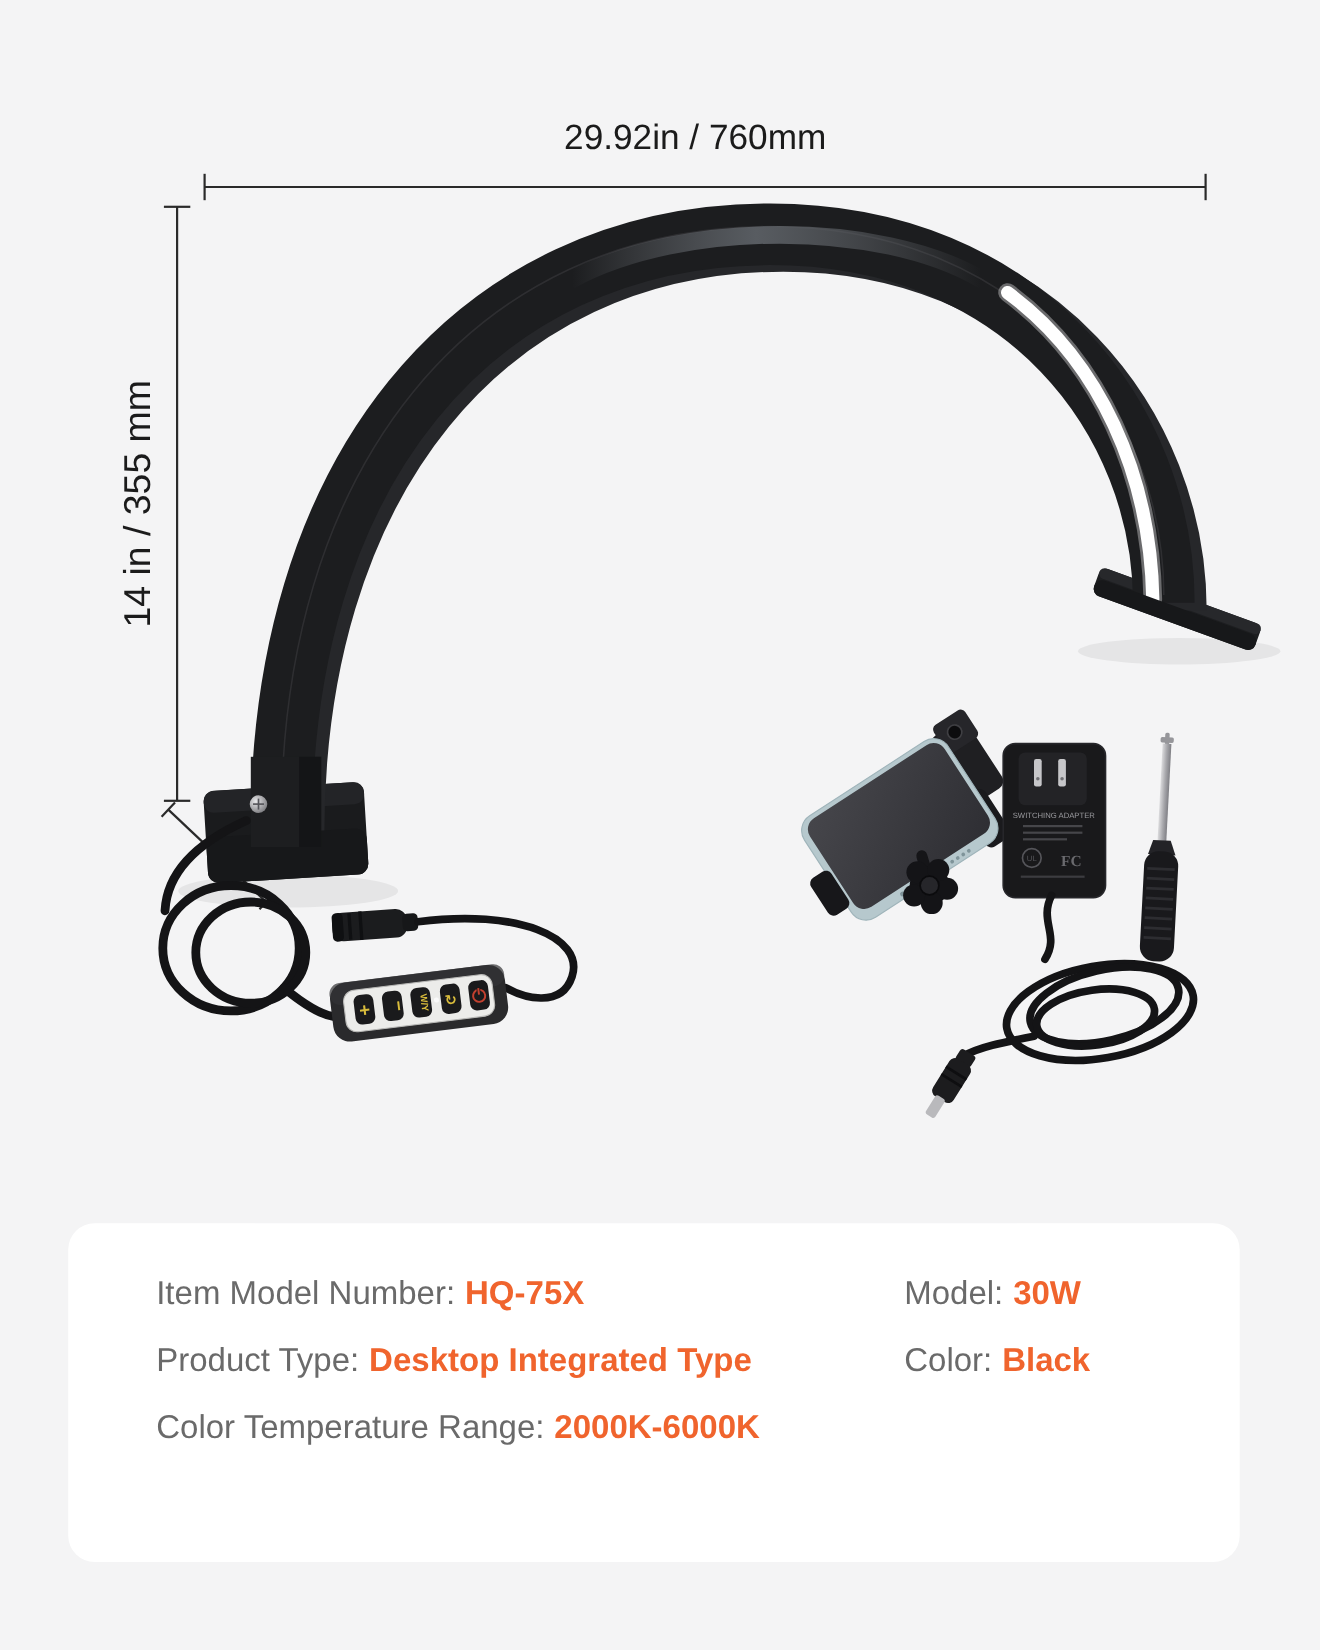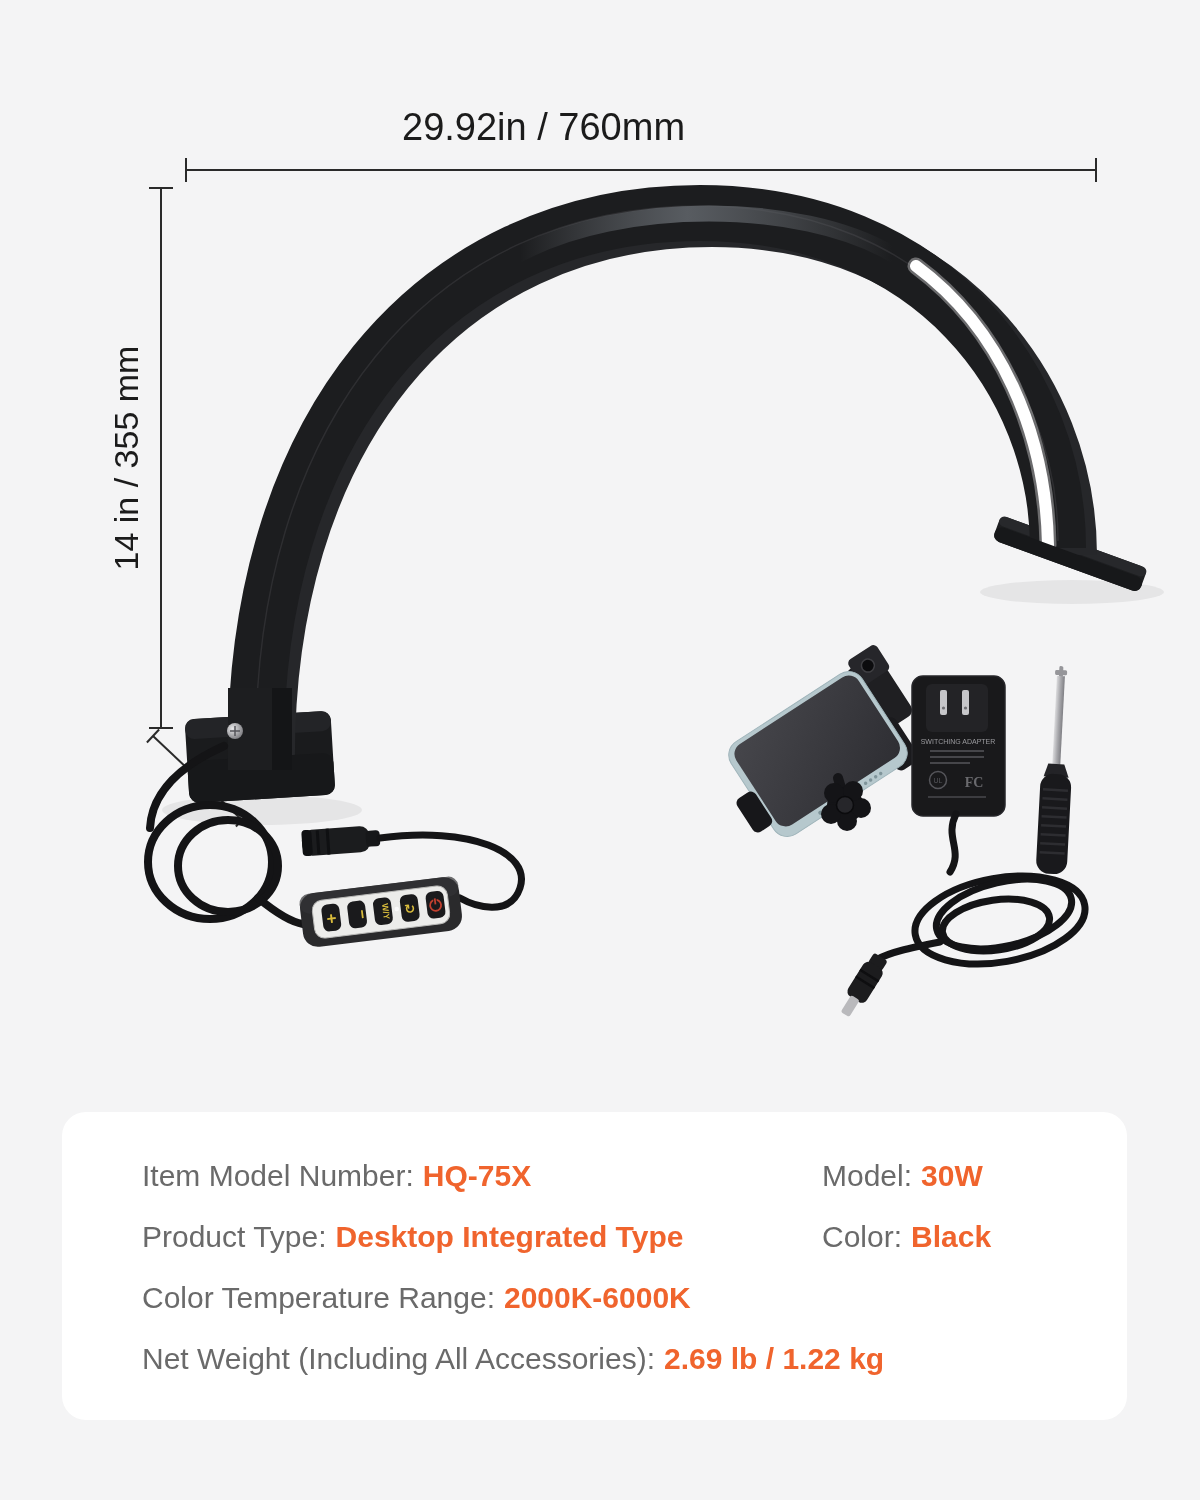--- a/index.html
+++ b/index.html
@@ -2,21 +2,21 @@
 <html><head>
 <meta charset="utf-8">
 <style>
   html,body{margin:0;padding:0;background:#e9e9ea;}
   .canvas{
     position:relative;width:1200px;height:1500px;background:#f4f4f5;
     overflow:hidden;font-family:"Liberation Sans",sans-serif;margin:0 auto;
   }
   .art{position:absolute;left:0;top:0;}
   .dim{position:absolute;color:#1b1b1b;font-weight:400;}
-  .dim-top{left:402px;top:106px;width:460px;text-align:left;font-size:38px;}
+  .dim-top{left:402px;top:106px;width:460px;text-align:center;font-size:32px;}
   .dim-left{left:126px;top:458px;transform:translate(-50%,-50%) rotate(-90deg);
     font-size:34px;white-space:nowrap;}
   .dim-depth{left:18px;top:744px;width:140px;text-align:center;font-size:37px;line-height:46px;}
   .spec-card{
     position:absolute;left:62px;top:1112px;width:1065px;height:308px;
     background:#ffffff;border-radius:24px;box-sizing:border-box;
     padding:42px 50px 0 80px;
   }
   .spec-row{position:relative;margin-bottom:17px;line-height:44px;font-size:30px;white-space:nowrap;}
   .spec-item{display:inline-block;}
@@ -252,20 +252,15 @@
       </div>
       <div class="spec-item right">
         <span class="lbl">Color:</span><span class="val">Black</span>
       </div>
     </div>
     <div class="spec-row">
       <div class="spec-item">
         <span class="lbl">Color Temperature Range:</span><span class="val">2000K-6000K</span>
       </div>
     </div>
-    <div class="spec-row">
-      <div class="spec-item">
-        <span class="lbl">Net Weight (Including All Accessories):</span><span class="val">2.69 lb / 1.22 kg</span>
-      </div>
-    </div>
   </div>
 
 </div>
 
 </body></html>

